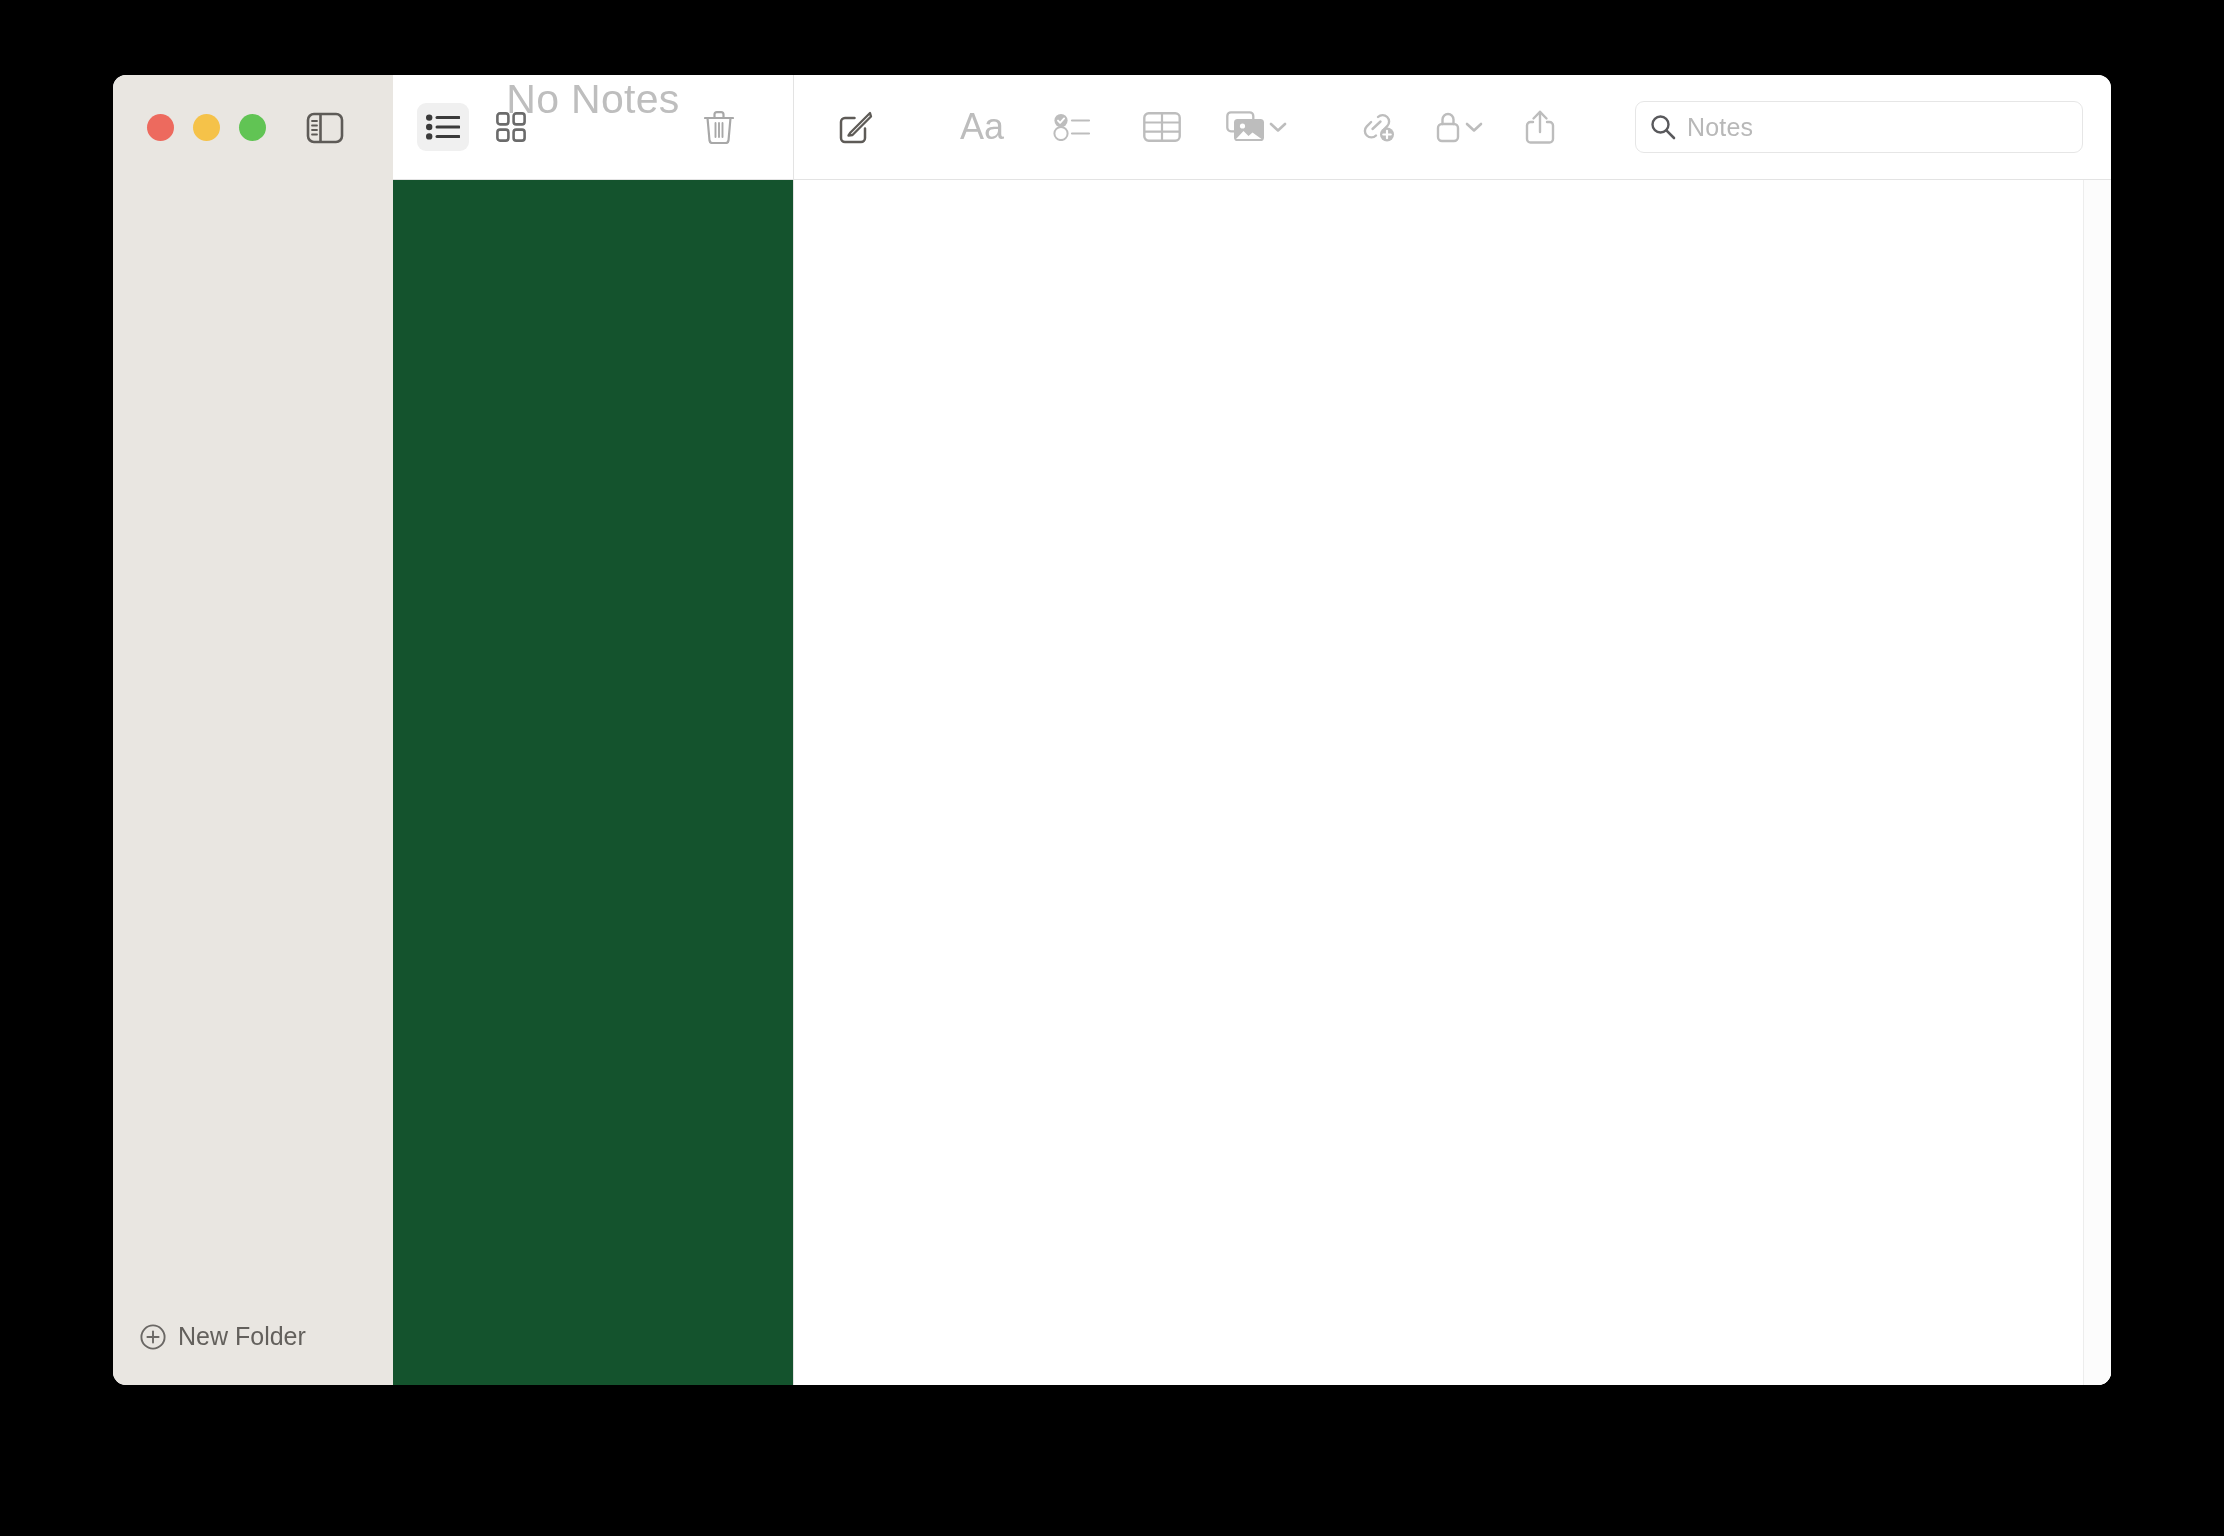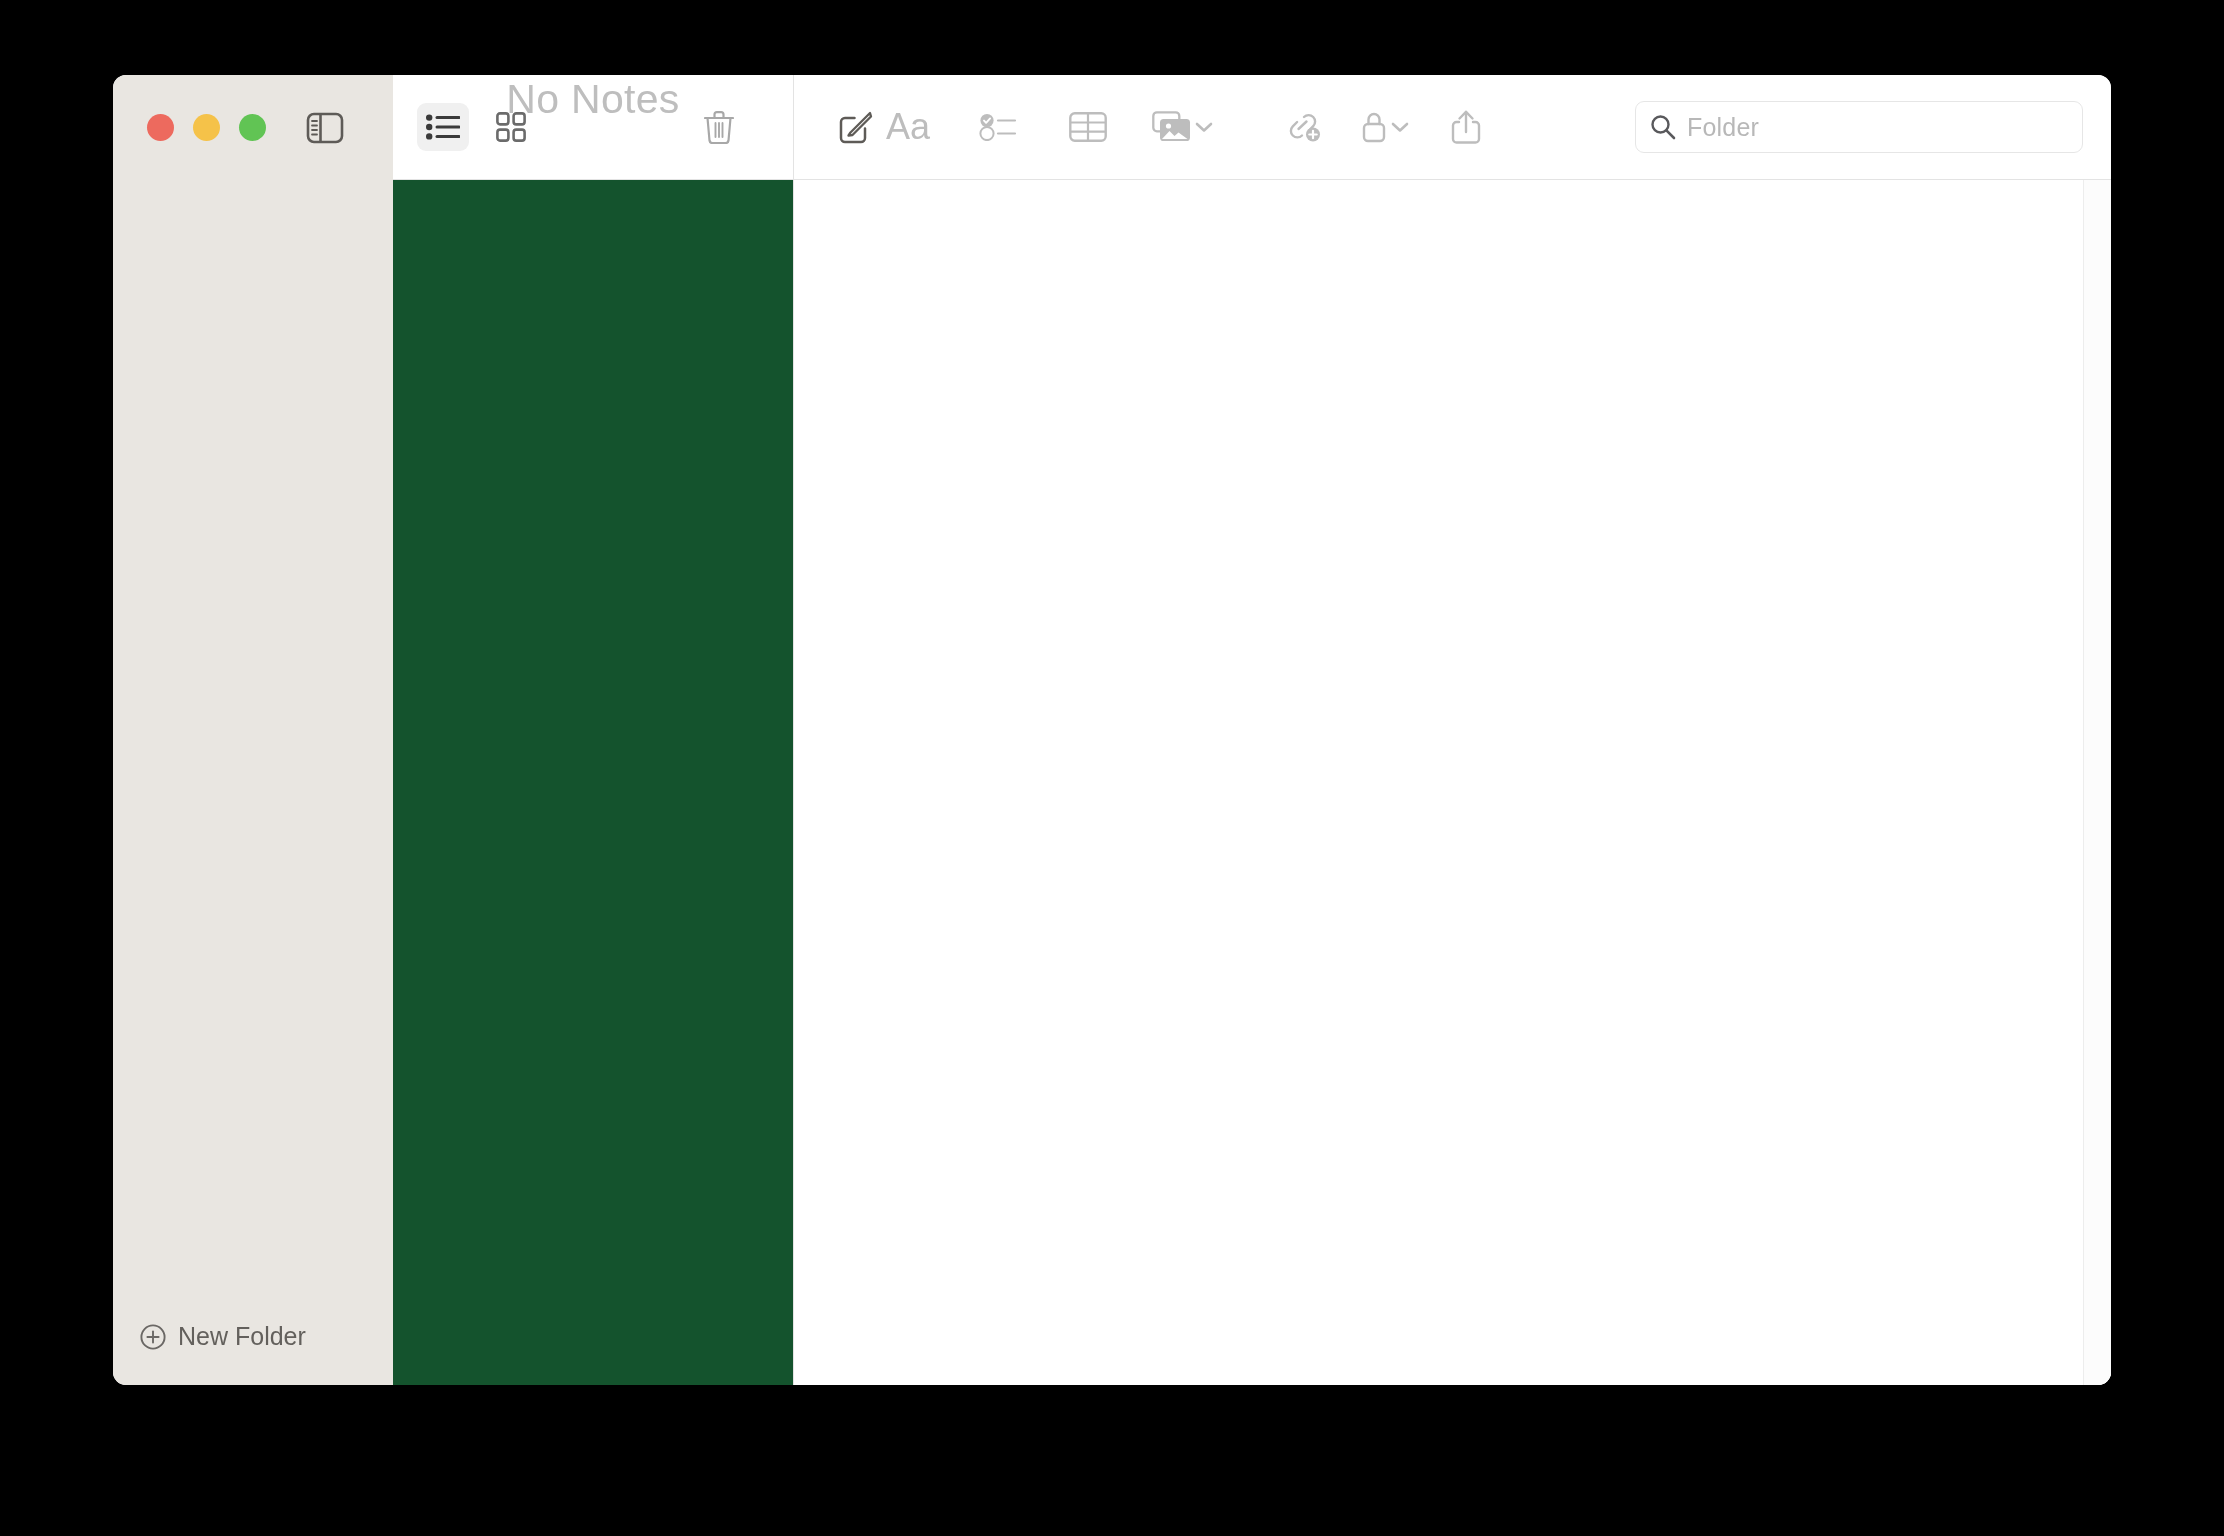--- a/index.html
+++ b/index.html
@@ -121,20 +121,21 @@
     transform: translateY(-50%);
   }
 
   
   #compose-group {
     margin-left: 36px;
     display: flex;
     align-items: center;
   }
   #format-group {
+    margin-left: 74px;
     display: flex;
     align-items: center;
     gap: 38px;
   }
   #insert-group {
     margin-left: 64px;
     display: flex;
     align-items: center;
     gap: 30px;
   }
@@ -399,21 +400,21 @@
         </button>
       </div>
 
       <div id="search-field">
         <span>
           <svg width="26" height="26" viewBox="0 0 26 26">
             <circle cx="10.5" cy="10.5" r="8" fill="none" stroke="#59595c" stroke-width="2.4"></circle>
             <line x1="16.4" y1="16.4" x2="24" y2="24" stroke="#59595c" stroke-width="2.6" stroke-linecap="round"></line>
           </svg>
         </span>
-        <span id="search-placeholder">Folder</span>
+        <span id="search-placeholder">Notes</span>
       </div>
     </div>
   </div>
 
   <div id="window-body">
 
     <div id="sidebar">
       <div id="folder-list"></div>
       <div id="new-folder-button">
         <span>

